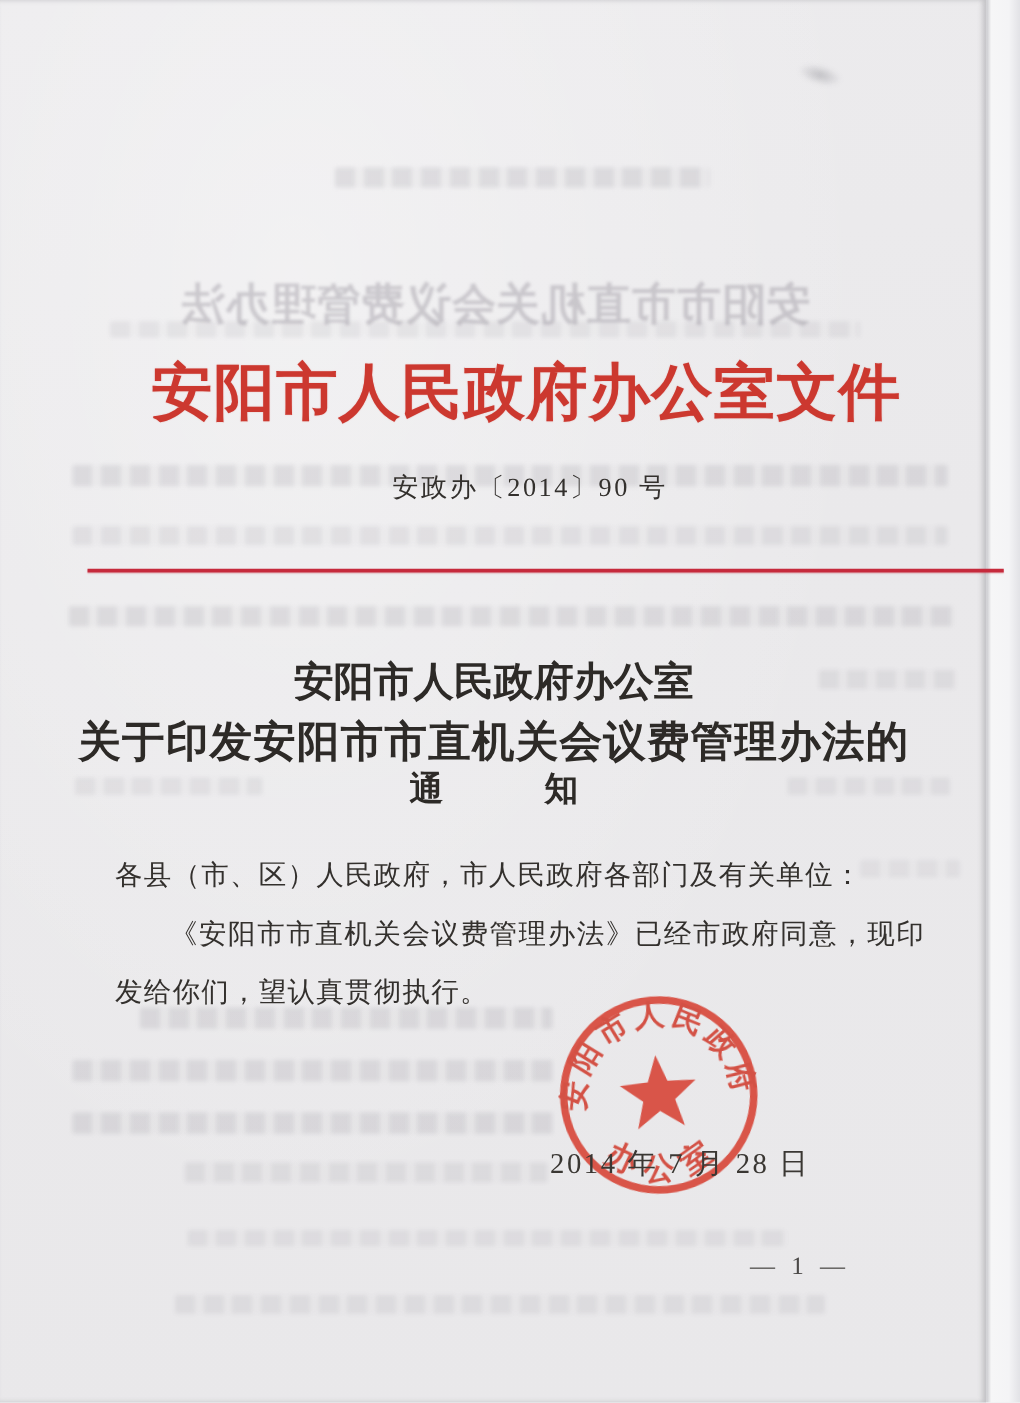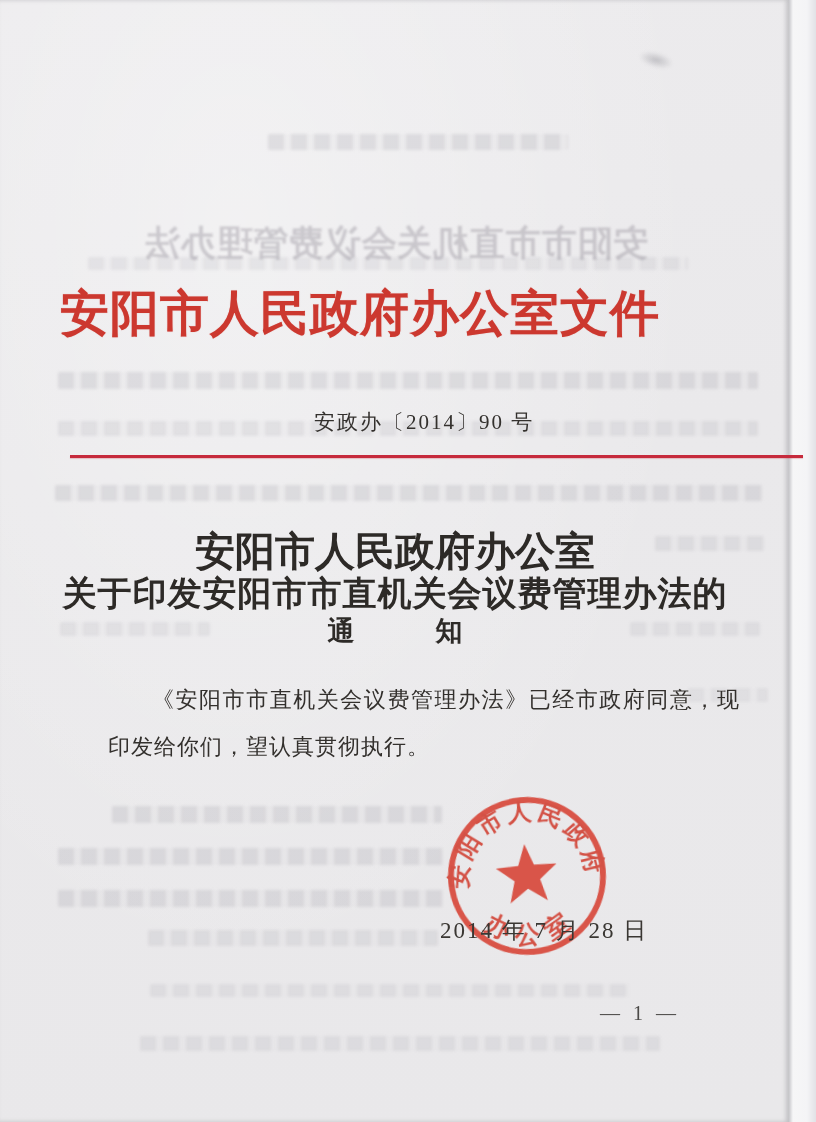--- a/index.html
+++ b/index.html
@@ -37,48 +37,49 @@
     font-size: 35px; font-weight: 700; text-align: center;
     color: rgba(130,124,136,0.34);
     transform: scaleX(-1);
     filter: blur(1.2px);
     letter-spacing: 1px;
     white-space: nowrap;
   }
   
   .red-header {
     position: absolute; left: 60px; top: 281px; width: 722px;
+    text-align: center;
     font-size: 49px; font-weight: 700; letter-spacing: 1px;
     color: #cc382f;
     text-shadow: 0 0 1px rgba(204,56,47,0.4);
     white-space: nowrap;
   }
   .doc-number {
-    position: absolute; left: 0; top: 408px; width: 812px;
+    position: absolute; left: 0; top: 376px; width: 812px;
     text-align: center;
     font-size: 21px; letter-spacing: 2px;
     color: #33302d;
     padding-left: 36px;
   }
   .red-line {
     position: absolute; left: 70px; top: 455px; width: 733px; height: 3px;
     background: #c62a3c;
     box-shadow: 0 1px 1px rgba(198,42,60,0.25);
   }
   .notice-title { position: absolute; left: 0; width: 790px; text-align: center; font-weight: 700; color: #2d2a27; white-space: nowrap; }
-  .notice-line1 { top: 524px; font-size: 40px; }
+  .notice-line1 { top: 524px; font-size: 32px; }
   .notice-line2 { top: 571px; font-size: 34px; letter-spacing: 1px; }
   .notice-line3 { top: 613px; font-size: 27px; }
   .body-text {
     position: absolute; left: 92px; top: 676px; width: 648px;
     font-size: 22px; line-height: 47px; letter-spacing: 1px;
     color: #33302d;
     text-align: justify;
   }
-  .body-text p.indent { text-indent: 2em; margin-left: 16px; }
+  .body-text p.indent { text-indent: 2em; }
   
   .seal {
     position: absolute; left: 442px; top: 791px; width: 170px; height: 170px;
     transform: rotate(-5deg);
     opacity: 0.92;
     filter: blur(0.3px);
     z-index: 1;
   }
   
   .issue-date {
@@ -126,20 +127,21 @@
 
 <div class="doc-number">安政办〔2014〕90 号</div>
 
 <div class="red-line"></div>
 
 <div class="notice-title notice-line1">安阳市人民政府办公室</div>
 <div class="notice-title notice-line2">关于印发安阳市市直机关会议费管理办法的</div>
 <div class="notice-title notice-line3">通　　　知</div>
 
 <div class="body-text">
+  <p>各县（市、区）人民政府，市人民政府各部门及有关单位：</p>
   <p class="indent">《安阳市市直机关会议费管理办法》已经市政府同意，现印发给你们，望认真贯彻执行。</p>
 </div>
 
 <svg class="seal" viewBox="0 0 170 170">
   <circle cx="85" cy="85" r="76" fill="none" stroke="#d8493c" stroke-width="6"></circle>
   <polygon points="85,53 92.9,74.2 115.4,75.1 97.8,89.3 103.8,110.9 85,97.8 66.2,110.9 72.2,89.3 54.6,75.1 77.1,74.2" fill="#d8493c"></polygon>
   <path id="sealTopArc" d="M 26 100 A 60 60 0 1 1 144 100" fill="none"></path>
   <path id="sealBottomArc" d="M 32 125 A 66 66 0 0 0 138 125" fill="none"></path>
   <text font-size="24" font-weight="700" fill="#d24538" letter-spacing="4">
     <textPath href="#sealTopArc" startOffset="50%" text-anchor="middle">安阳市人民政府</textPath>

